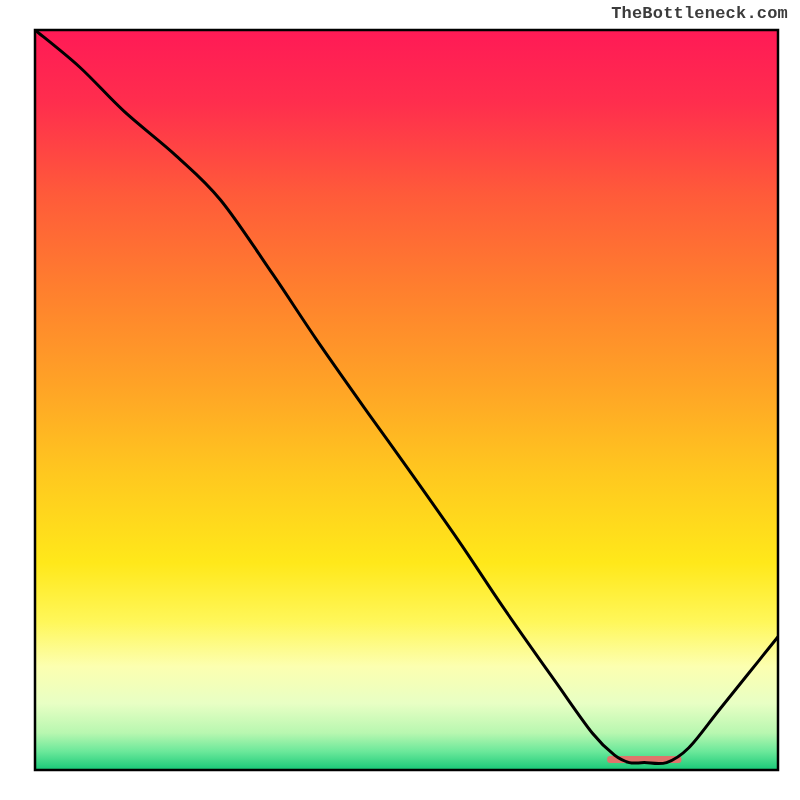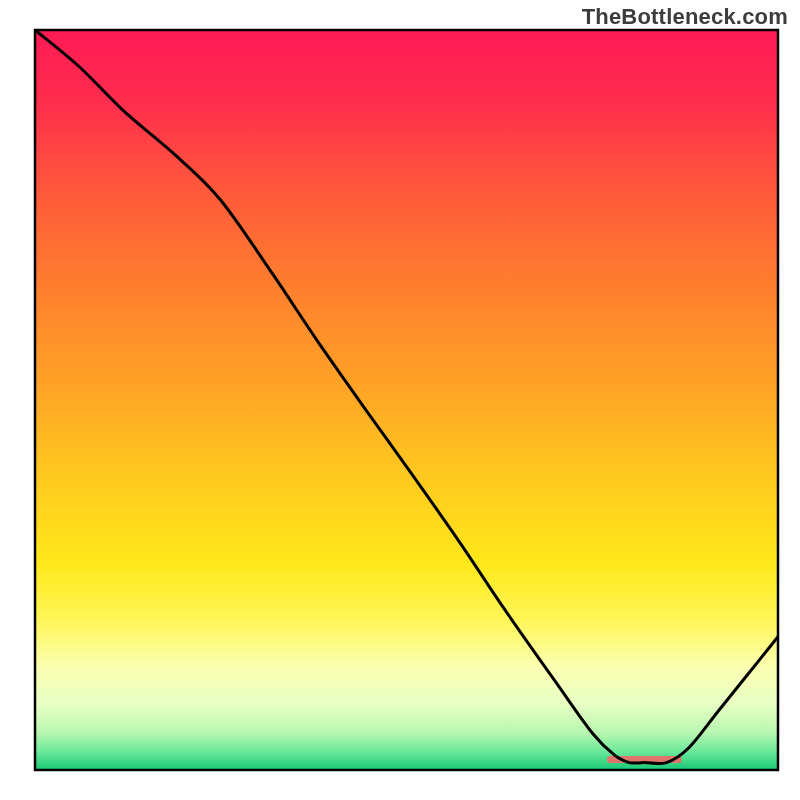--- a/index.html
+++ b/index.html
@@ -13,24 +13,25 @@
   }
   .chart-wrapper {
     position: relative;
     width: 800px;
     height: 800px;
   }
   .watermark {
     position: absolute;
     top: 4px;
     right: 12px;
-    font-size: 22px;
+    font-size: 17px;
     font-weight: 600;
     color: #3c3c3c;
     letter-spacing: 0.2px;
+    font-family: Liberation Mono, monospace;
   }
   svg.plot {
     position: absolute;
     top: 0;
     left: 0;
   }
 </style>
 </head>
 <body>
 

